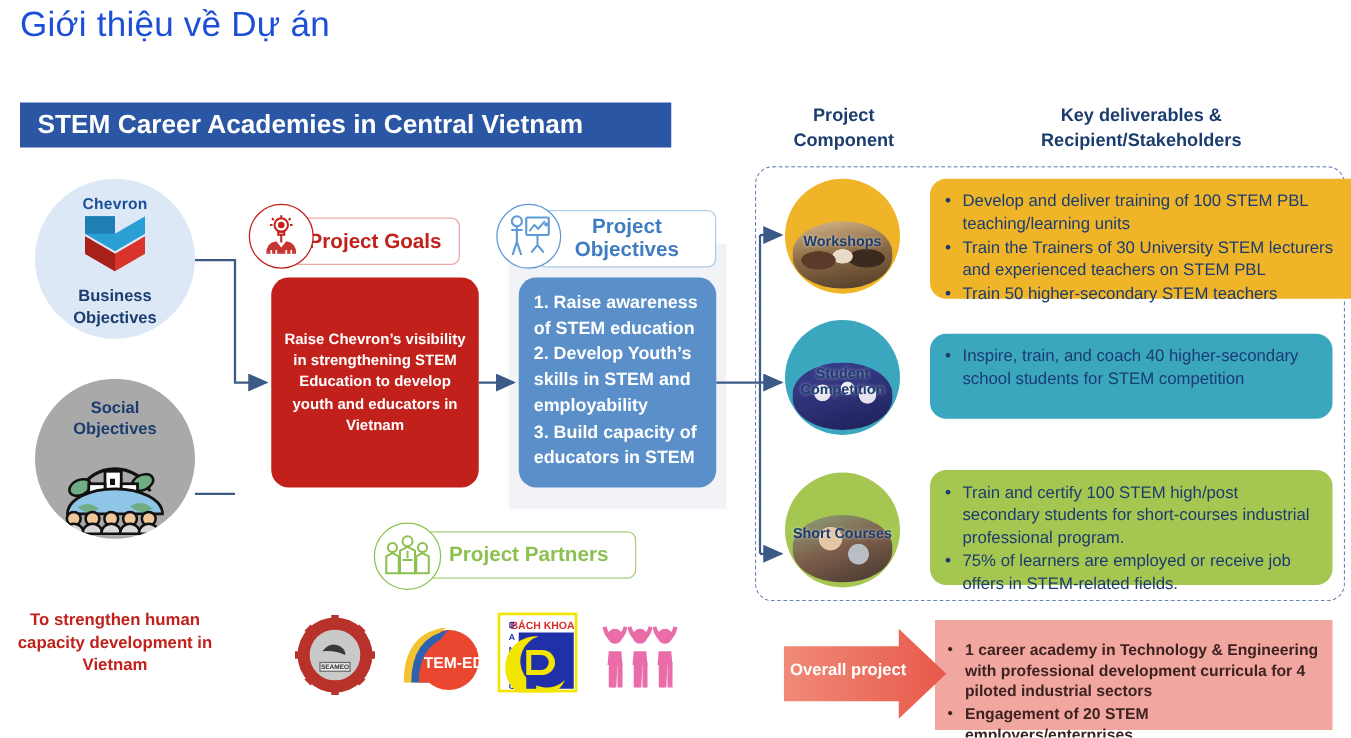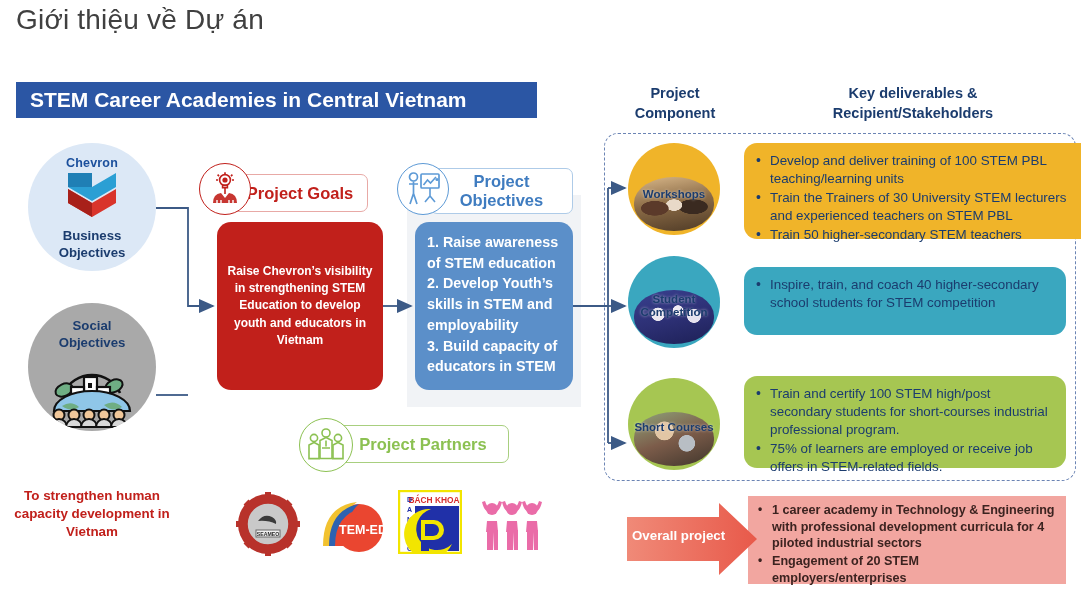--- a/index.html
+++ b/index.html
@@ -8,21 +8,21 @@
     background: #ffffff;
     font-family: "Liberation Sans", sans-serif;
     overflow: hidden;
   }
   #stage { position: relative; width: 1081px; height: 590px; }
 
   
   .slide-title {
     position: absolute; left: 16px; top: 4px;
     font-size: 28px; font-weight: 400;
-    color: #404040; letter-spacing: .2px;
+    color: #1d4ed8; letter-spacing: .2px;
     white-space: nowrap;
   }
 
   
   .banner {
     position: absolute; left: 16px; top: 82px;
     width: 521px; height: 36px;
     background: #2b56a4;
     display: flex; align-items: center;
   }
@@ -197,21 +197,21 @@
   }
   #overall-label {
     position: absolute; left: 632px; top: 528px;
     color: #ffffff; font-weight: bold; font-size: 13.3px;
     z-index: 5; white-space: nowrap;
   }
   #overall-box {
     position: absolute; left: 748px; top: 496px;
     width: 318px; height: 88px; background: #f2a6a0;
     color: #3c2320; font-weight: bold; font-size: 12.6px;
-    line-height: 1.33; padding: 6px 10px 7px 8px;
+    line-height: 1.33; padding: 16px 10px 7px 8px;
   }
   #overall-box ul.bul > li::before { font-size: 12px; }
 
   
   svg.conn { position: absolute; left: 0; top: 0; width: 1081px; height: 590px;
              pointer-events: none; z-index: 2; }
 
   
   .partner { position: absolute; }
   #logo-seameo { left: 236px; top: 492px; width: 64px; height: 64px; }

